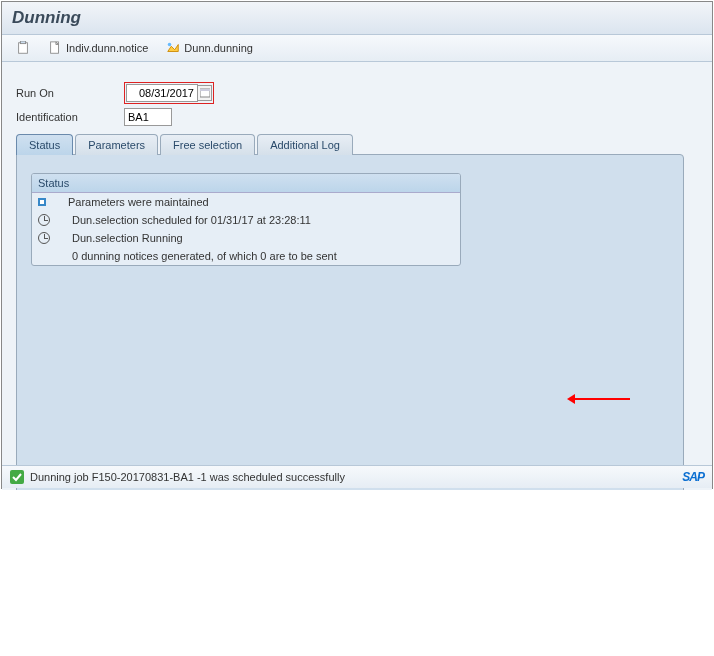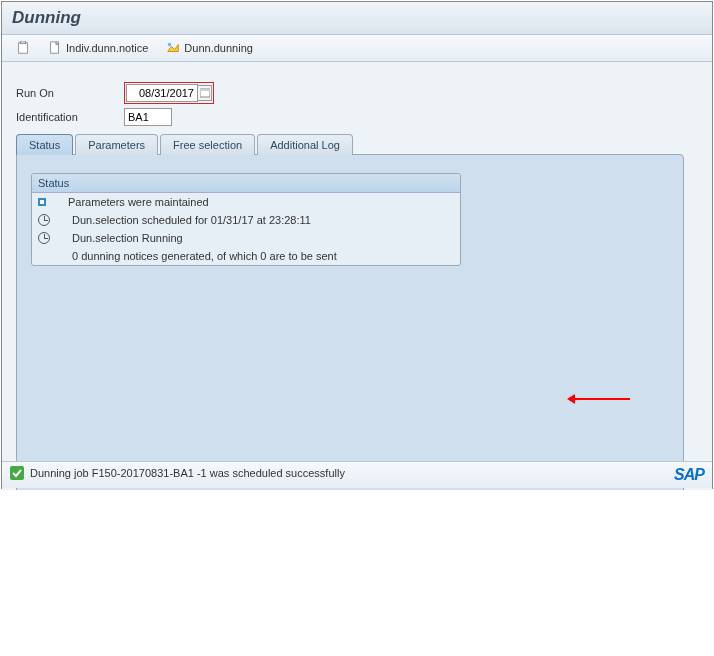--- a/index.html
+++ b/index.html
@@ -126,21 +126,21 @@
   .arrow2 { top: 632px; left: 396px; }
   .statusbar {
     position: absolute; bottom: 0; left: 0; right: 0;
     background: linear-gradient(#f6f9fc, #e6edf4);
     border-top: 1px solid #b8c8d8;
     padding: 4px 8px;
     display: flex; align-items: flex-start; justify-content: space-between;
   }
   .sb-left { display:flex; align-items:center; gap:6px; }
   .check-icon { width:14px; height:14px; }
-  .sap-logo { font-weight: bold; color: #0a6ed1; font-size: 16px; letter-spacing: -1px; font-style: italic;}
+  .sap-logo { font-weight: bold; color: #0a6ed1; font-size: 12px; letter-spacing: -1px; font-style: italic;}
 </style>
 </head>
 <body>
 
 <div class="frame">
   <div class="header">
     <h1>Dunning</h1>
   </div>
 
   <div class="toolbar">

